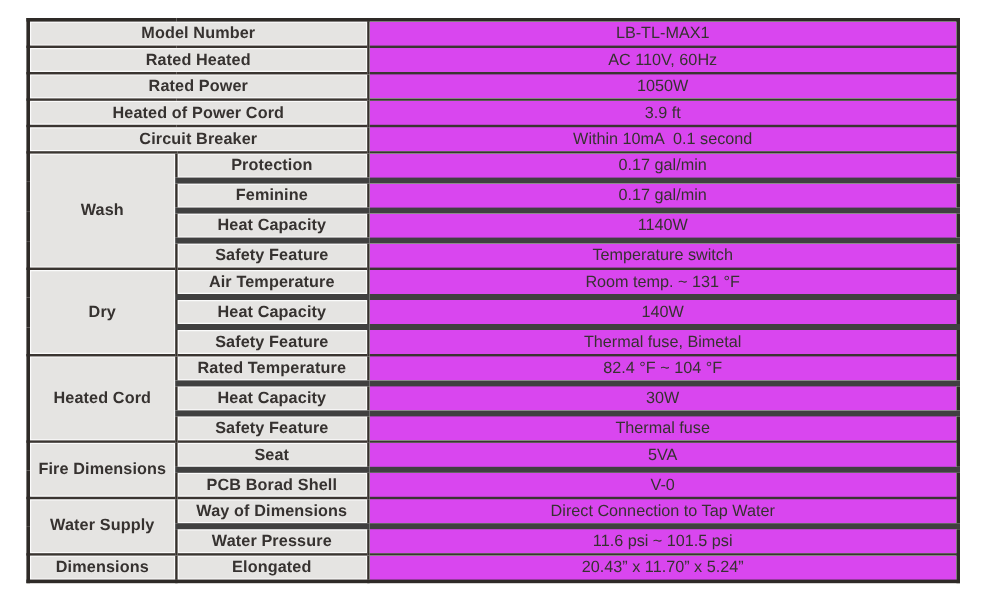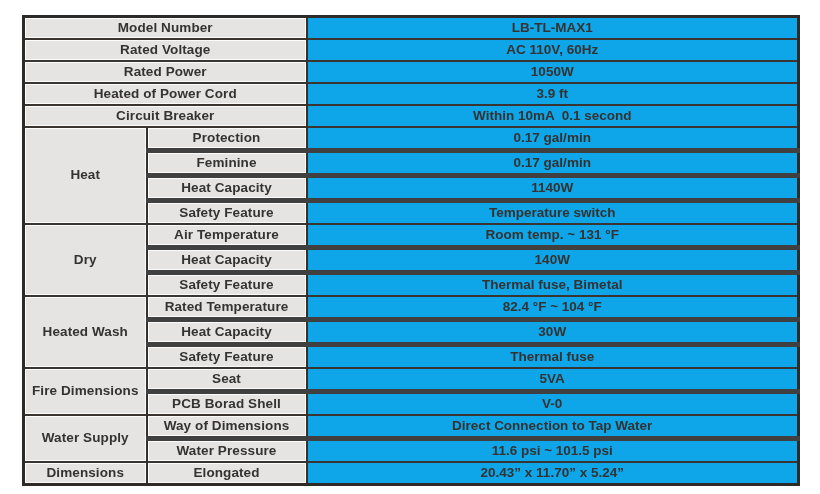--- a/index.html
+++ b/index.html
@@ -39,60 +39,60 @@
   tr.sub td { border-top: 5px solid #404040; }
   
   td.lbl {
     background: #e5e4e2;
     font-weight: bold;
     box-shadow: inset 0 0 0 1px rgba(255,255,255,0.85);
     letter-spacing: 0.1px;
   }
   
   td.val {
-    background: #0ea5e9;
-    font-weight: bold;
+    background: #d946ef;
+    font-weight: normal;
     white-space: pre-wrap;
   }
 </style>
 </head>
 <body>
 
 <div class="page">
   <table class="spec">
     <colgroup>
       <col style="width:123px">
       <col style="width:160px">
       <col style="width:492px">
     </colgroup>
     <tbody>
 
       <tr class="sec">
         <td class="lbl" colspan="2">Model Number</td>
         <td class="val">LB-TL-MAX1</td>
       </tr>
       <tr class="sec">
-        <td class="lbl" colspan="2">Rated Voltage</td>
+        <td class="lbl" colspan="2">Rated Heated</td>
         <td class="val">AC 110V, 60Hz</td>
       </tr>
       <tr class="sec">
         <td class="lbl" colspan="2">Rated Power</td>
         <td class="val">1050W</td>
       </tr>
       <tr class="sec">
         <td class="lbl" colspan="2">Heated of Power Cord</td>
         <td class="val">3.9 ft</td>
       </tr>
       <tr class="sec">
         <td class="lbl" colspan="2">Circuit Breaker</td>
         <td class="val">Within 10mA  0.1 second</td>
       </tr>
 
       <tr class="sec">
-        <td class="lbl" rowspan="4">Heat</td>
+        <td class="lbl" rowspan="4">Wash</td>
         <td class="lbl">Protection</td>
         <td class="val">0.17 gal/min</td>
       </tr>
       <tr class="sub">
         <td class="lbl">Feminine</td>
         <td class="val">0.17 gal/min</td>
       </tr>
       <tr class="sub">
         <td class="lbl">Heat Capacity</td>
         <td class="val">1140W</td>
@@ -110,21 +110,21 @@
       <tr class="sub">
         <td class="lbl">Heat Capacity</td>
         <td class="val">140W</td>
       </tr>
       <tr class="sub">
         <td class="lbl">Safety Feature</td>
         <td class="val">Thermal fuse, Bimetal</td>
       </tr>
 
       <tr class="sec">
-        <td class="lbl" rowspan="3">Heated Wash</td>
+        <td class="lbl" rowspan="3">Heated Cord</td>
         <td class="lbl">Rated Temperature</td>
         <td class="val">82.4 °F ~ 104 °F</td>
       </tr>
       <tr class="sub">
         <td class="lbl">Heat Capacity</td>
         <td class="val">30W</td>
       </tr>
       <tr class="sub">
         <td class="lbl">Safety Feature</td>
         <td class="val">Thermal fuse</td>

